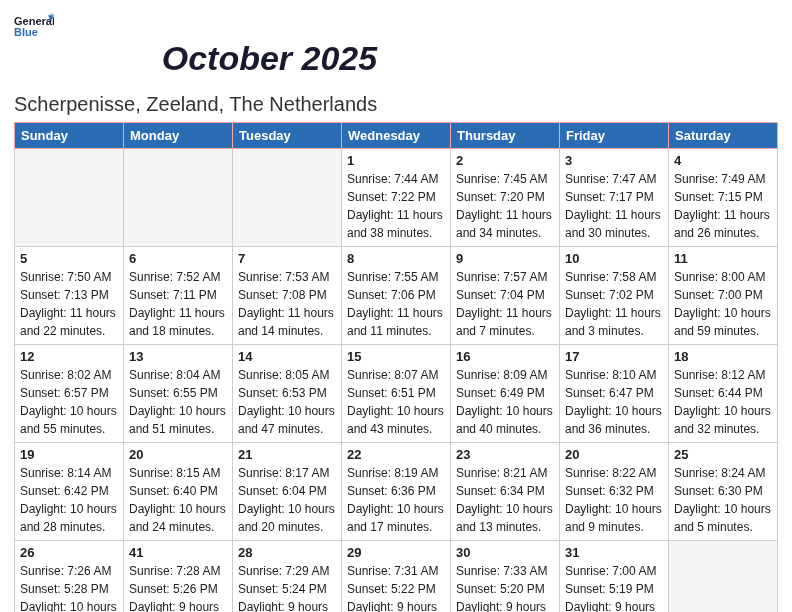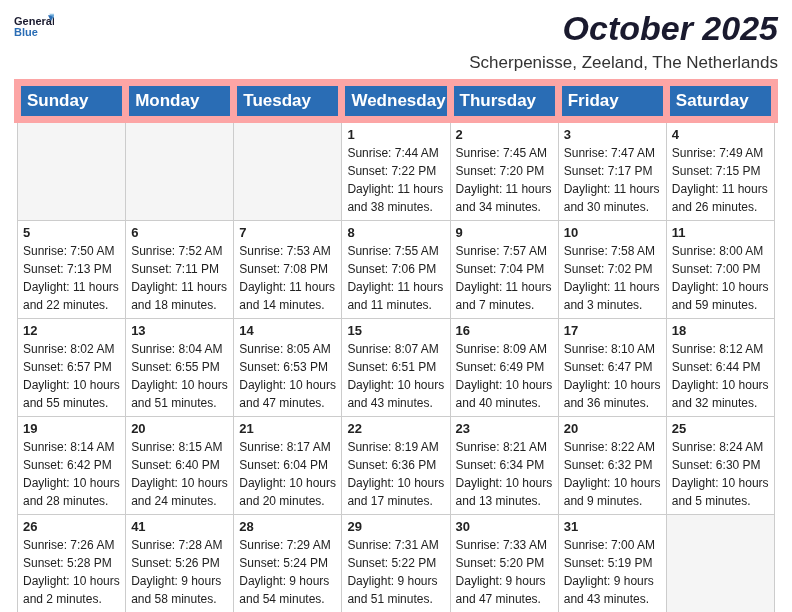--- a/index.html
+++ b/index.html
@@ -15,20 +15,21 @@
       height: 612px;
       padding: 10px 14px 10px 14px;
       display: flex;
       flex-direction: column;
     }
     .header {
       display: flex;
       align-items: flex-start;
       justify-content: space-between;
       margin-bottom: 6px;
+      flex-direction: column;
     }
     .logo {
       display: flex;
       flex-direction: column;
       align-items: flex-start;
     }
     .logo-icon {
       width: 40px;
       height: 30px;
     }
@@ -36,39 +37,39 @@
       text-align: right;
     }
     .month-title {
       font-size: 34px;
       font-weight: bold;
       color: #1a1a2e;
       line-height: 1.1;
       font-style: italic;
     }
     .location-title {
-      font-size: 17px;
+      font-size: 20px;
       color: #333;
-      margin-top: 6px;
+      margin-top: 16px;
     }
     .calendar {
       flex: 1;
       border: 1px solid #bbb;
       border-collapse: collapse;
       width: 100%;
       table-layout: fixed;
     }
     .calendar th {
       background: #2a6db5;
       color: #fff;
       text-align: left;
       padding: 5px 6px;
-      font-size: 17px;
+      font-size: 13px;
       font-weight: bold;
-      border: 7px solid #fca5a5;
+      border: 1px solid #fca5a5;
     }
     .calendar td {
       border: 1px solid #ccc;
       vertical-align: top;
       padding: 4px 5px;
       font-size: 10.5px;
       color: #222;
       height: 88px;
     }
     .calendar td.empty {

